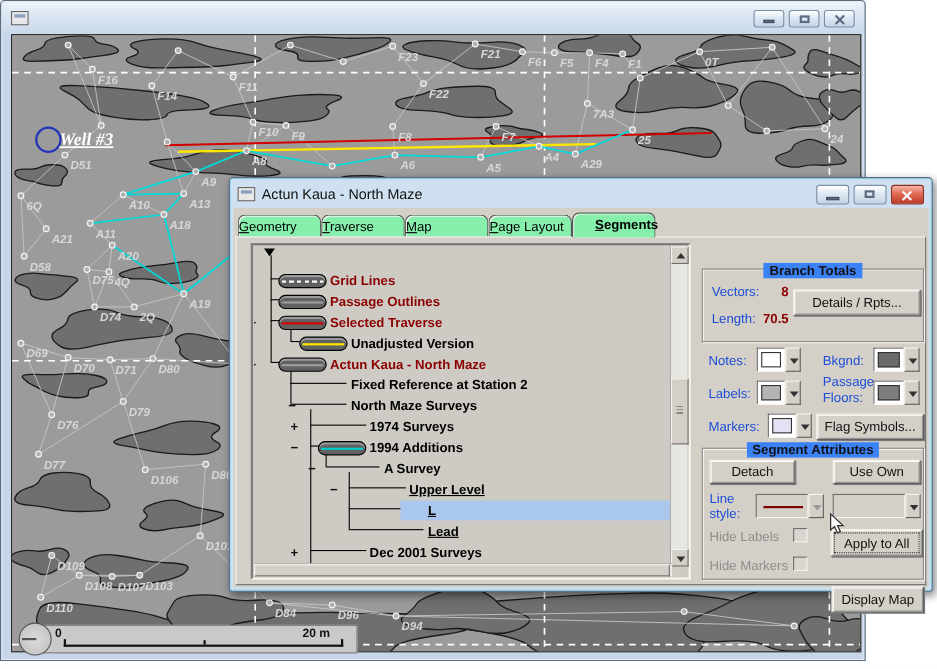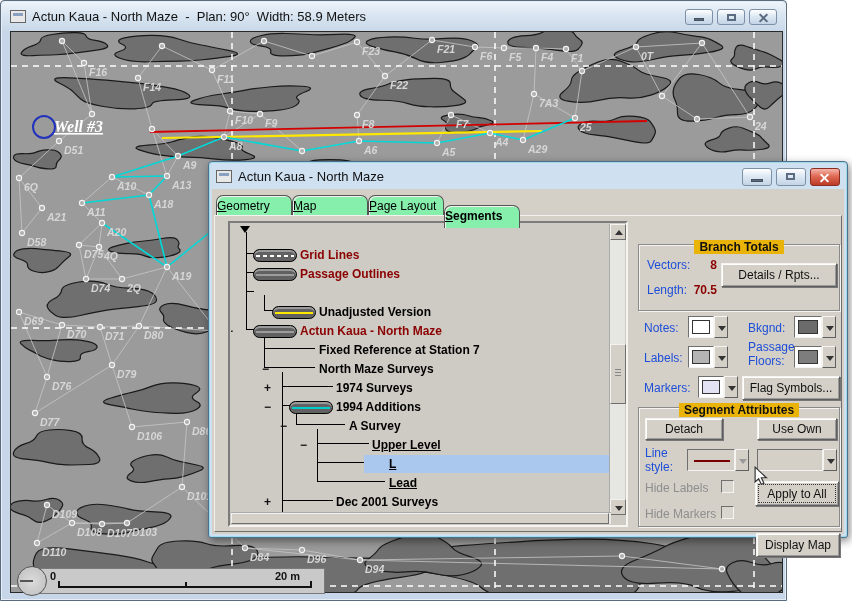--- a/index.html
+++ b/index.html
@@ -51,21 +51,21 @@
   .dlg-title { position:absolute; left:3px; top:2px; right:3px; height:25px; display:flex; align-items:center; padding:0 4px; }
   .dlg-title .t-title { font-size:13px; }
   .dlg-content { position:absolute; left:3px; top:27px; right:3px; bottom:3px; background:#d4d0c8; }
 
   
   .tabs { position:absolute; left:4px; top:4px; height:23px; display:flex; }
   .tab { width:76px; height:21px; margin-top:2px; border:1px solid #555; border-bottom:none;
     border-radius:7px 7px 0 0; background:#86efac; font-size:12px; text-align:left; line-height:20px;
     box-shadow:inset 1px 1px 0 #f4f2ee; cursor:default; }
   .tab u { text-decoration:underline; }
-  .tab.active { height:23px; margin-top:12px; font-weight:bold; position:relative; z-index:2; }
+  .tab.active { height:23px; margin-top:0; font-weight:bold; position:relative; z-index:2;padding-left:20px; }
 
   .panel { position:absolute; left:2px; top:26px; width:628px; height:317px;
     border:1px solid; border-color:#f4f2ee #6f6f6f #6f6f6f #f4f2ee; background:#d4d0c8; }
 
   
   .treebox { position:absolute; left:13px; top:5px; width:400px; height:306px;
     border:2px solid; border-color:#7c7c7c #f6f4f0 #f6f4f0 #7c7c7c; background:#cecbc4; }
   .tree-viewport { position:absolute; left:1px; top:1px; width:380px; height:291px; overflow:hidden; }
   .tree-row { position:absolute; left:0; width:100%; height:19px; font-size:12px; font-weight:bold; }
   .tree-label { position:absolute; top:0; line-height:18px; white-space:nowrap; }
@@ -91,21 +91,21 @@
     border:1px solid; border-color:#f4f2ee #6f6f6f #6f6f6f #f4f2ee; }
   .vsb-thumb::before { content:""; position:absolute; left:4px; top:24px; right:4px; height:8px;
     background:repeating-linear-gradient(#888 0 1px, transparent 1px 3px); }
   .hsb { position:absolute; left:1px; bottom:1px; height:12px; width:380px; background:#eceae6; border-top:1px solid #aaa; }
   .hsb-thumb { position:absolute; left:0; top:0; width:378px; height:11px; background:#d4d0c8;
     border:1px solid; border-color:#f4f2ee #6f6f6f #6f6f6f #f4f2ee; }
 
   
   .groupbox { position:absolute; border:1px solid #8a8a8a; box-shadow:1px 1px 0 #f6f4f0, inset 1px 1px 0 #f6f4f0; }
   .gb-legend { position:absolute; top:-8px; left:0; right:0; text-align:center; }
-  .gb-legend span { background:#eab308; padding:0 5px; font-size:12px; font-weight:bold; color:#111;margin-top:32px; }
+  .gb-legend span { background:#3b82f6; padding:0 5px; font-size:12px; font-weight:bold; color:#111;margin-top:32px; }
   .lbl { position:absolute; font-size:12px; color:#1d4ed8; }
   .lbl.gray { color:#8e8e8e; }
   .val { position:absolute; font-size:12px; font-weight:bold; color:#8b0000; text-align:right; }
   .btn { position:absolute; background:#d4d0c8; border:1px solid; border-color:#f6f4f0 #5f5f5f #5f5f5f #f6f4f0;
     box-shadow:inset 1px 1px 0 #ffffff, inset -1px -1px 0 #9a9a9a, 1px 1px 0 #777;
     font-size:12px; color:#111; text-align:center; cursor:default;
     display:flex; align-items:center; justify-content:center; font-family:"Liberation Sans",sans-serif; }
   .btn.focused { outline:1px dotted #333; outline-offset:-4px; }
   .cwell { position:absolute; height:22px; background:#fff; border:1px solid; border-color:#6f6f6f #f6f4f0 #f6f4f0 #6f6f6f; }
   .cwell .inner { position:absolute; left:3px; top:3px; right:3px; bottom:3px; border:1px solid #333; }
@@ -119,21 +119,20 @@
   #cursor { position:absolute; left:752px; top:466px; z-index:50; }
 </style>
 </head>
 <body>
 
 <div id="stage">
 
   <div id="map-window">
     <div class="mw-titlebar">
       <span class="win-icon"></span>
-      <span class="t-title">Actun Kaua - North Maze  -  Plan: 90°  Width: 58.9 Meters</span>
       <span class="winbtns">
         <span class="wbtn">
             <span class="g-min"></span>
           </span>
         <span class="wbtn">
             <span class="g-max"></span>
           </span>
         <span class="wbtn">
             <span class="g-x1"></span>
             <span class="g-x2"></span>
@@ -433,20 +432,21 @@
         <span class="wbtn red" style="width:30px;height:18px">
             <span class="g-x1" style="top:8px"></span>
             <span class="g-x2" style="top:8px"></span>
           </span>
       </span>
     </div>
 
     <div class="dlg-content">
       <div class="tabs" id="tabs">
           <div class="tab"><u>G</u>eometry</div>
+          <div class="tab"><u>T</u>raverse</div>
           <div class="tab"><u>M</u>ap</div>
           <div class="tab"><u>P</u>age Layout</div>
           <div class="tab active"><u>S</u>egments</div>
         </div>
 
       <div class="panel">
 
         <div class="treebox">
           <div class="tree-viewport" id="tree-viewport">
               <div class="root-glyph"></div>
@@ -475,35 +475,42 @@
                   <div class="stripe" style="background: repeating-linear-gradient(90deg, rgb(255, 255, 255) 0px, rgb(255, 255, 255) 4px, transparent 4px, transparent 7px);"></div>
                 </div>
                 <span class="tree-label maroon" style="left: 69px;">Grid Lines</span>
               </div>
               <div class="tree-row" style="top: 41px;">
                 <div class="pill" style="left: 22px;">
                   <div class="stripe" style="background: rgb(156, 156, 156);"></div>
                 </div>
                 <span class="tree-label maroon" style="left: 69px;">Passage Outlines</span>
               </div>
+              <div class="tree-row" style="top: 60px;">
+                <span class="expander" style="left: -5px;">−</span>
+                <div class="pill" style="left: 22px;">
+                  <div class="stripe" style="background: rgb(212, 0, 0);"></div>
+                </div>
+                <span class="tree-label maroon" style="left: 69px;">Selected Traverse</span>
+              </div>
               <div class="tree-row" style="top: 79px;">
                 <div class="pill" style="left: 41px;">
                   <div class="stripe" style="background: rgb(255, 232, 0);"></div>
                 </div>
                 <span class="tree-label" style="left: 88px;">Unadjusted Version</span>
               </div>
               <div class="tree-row" style="top: 98px;">
                 <span class="expander" style="left: -5px;">−</span>
                 <div class="pill" style="left: 22px;">
                   <div class="stripe" style="background: rgb(156, 156, 156);"></div>
                 </div>
                 <span class="tree-label maroon" style="left: 69px;">Actun Kaua - North Maze</span>
               </div>
               <div class="tree-row" style="top: 117px;">
-                <span class="tree-label" style="left: 88px;">Fixed Reference at Station 7</span>
+                <span class="tree-label" style="left: 88px;">Fixed Reference at Station 2</span>
               </div>
               <div class="tree-row" style="top: 136px;">
                 <span class="expander" style="left: 31px;">−</span>
                 <span class="tree-label" style="left: 88px;">North Maze Surveys</span>
               </div>
               <div class="tree-row" style="top: 155px;">
                 <span class="expander" style="left: 33px;">+</span>
                 <span class="tree-label" style="left: 105px;">1974 Surveys</span>
               </div>
               <div class="tree-row" style="top: 174px;">

